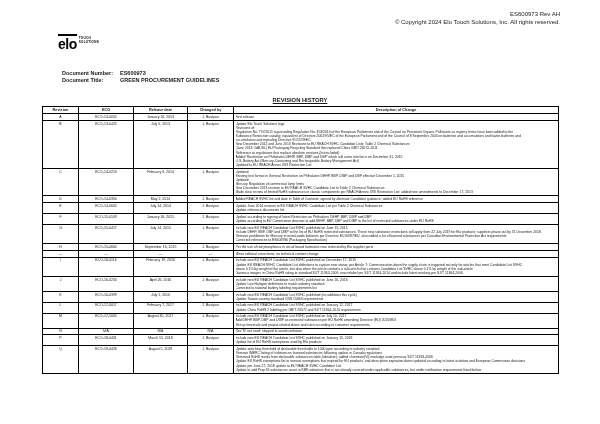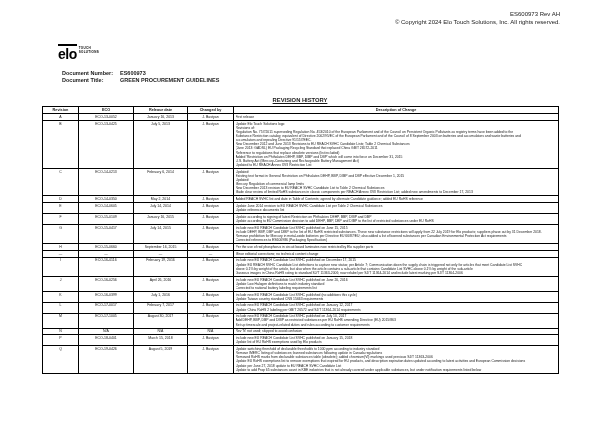--- a/index.html
+++ b/index.html
@@ -5,21 +5,21 @@
   * { margin:0; padding:0; box-sizing:border-box; }
   body { background:#e8e8e8; font-family:"Liberation Sans", sans-serif; }
   .page {
     width:600px; height:424px; background:#ffffff; position:relative;
     color:#1a1a1a; overflow:hidden; margin:0 auto;
   }
   .top-right {
     position:absolute; top:11px; right:40px; text-align:right;
     font-size:6px; line-height:1.25; color:#222;
   }
-  .logo { position:absolute; left:58px; top:44px; display:flex; align-items:flex-start; }
+  .logo { position:absolute; left:58px; top:34px; display:flex; align-items:flex-start; }
   .logo-brand {
     font-size:14px; font-weight:900; letter-spacing:-0.5px; line-height:1;
     border-top:2.5px solid #000; padding-top:0.5px; color:#000;
   }
   .logo-tag { margin-left:2px; margin-top:3px; }
   .logo-tag div { font-size:3px; font-weight:bold; line-height:1.2; letter-spacing:0.3px; color:#000; }
   .docinfo { position:absolute; left:62px; top:70px; font-size:5.5px; line-height:1.35; }
   .docinfo .row { display:flex; }
   .docinfo .lbl { width:58px; font-weight:bold; }
   .docinfo .val { font-weight:bold; }

